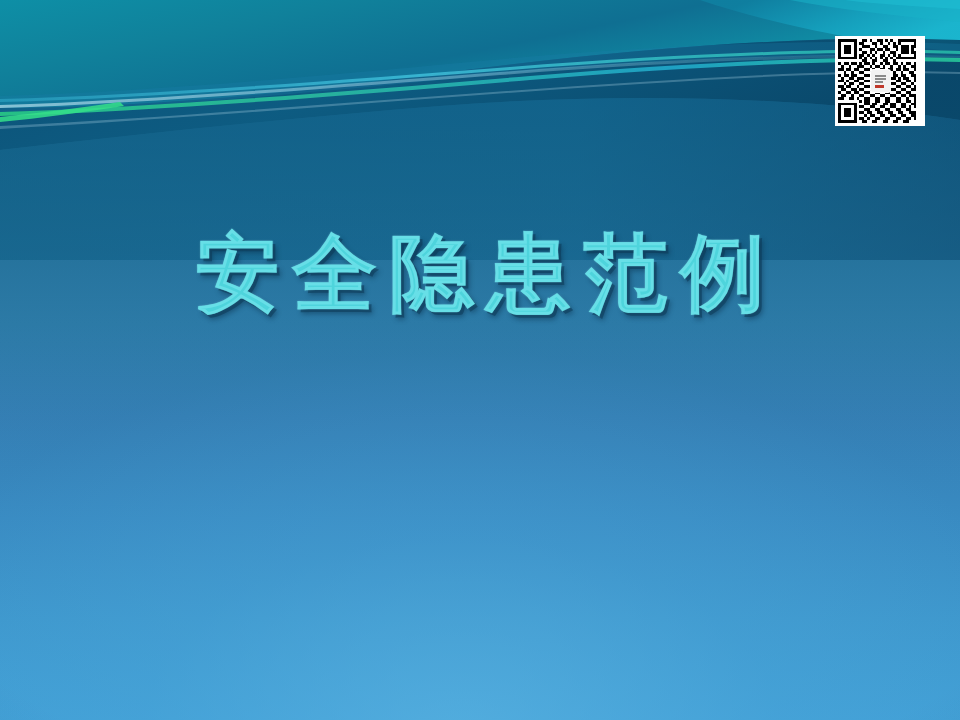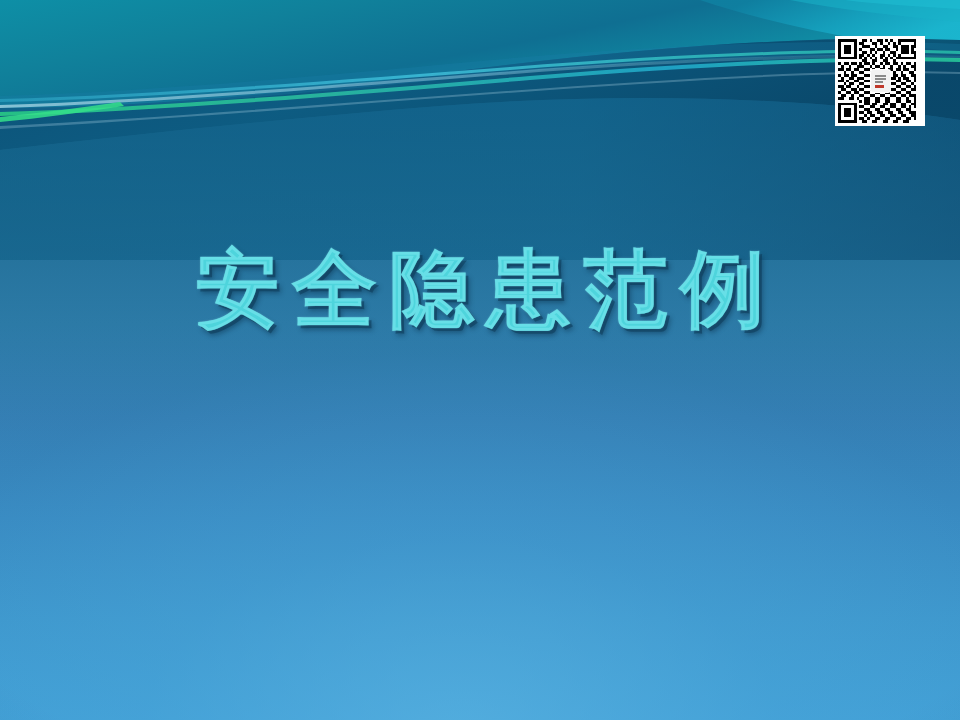--- a/index.html
+++ b/index.html
@@ -51,21 +51,21 @@
   .waves {
     position: absolute;
     left: 0; top: 0;
     width: 960px;
     height: 260px;
   }
   
   .title-wrap {
     position: absolute;
     left: 0;
-    top: 244px;
+    top: 228px;
     width: 960px;
     text-align: center;
     pointer-events: none;
   }
   .title {
     display: inline-block;
     font-family: "DejaVu Sans", "Liberation Sans", sans-serif;
     font-size: 84px;
     font-weight: bold;
     line-height: 1.08;

